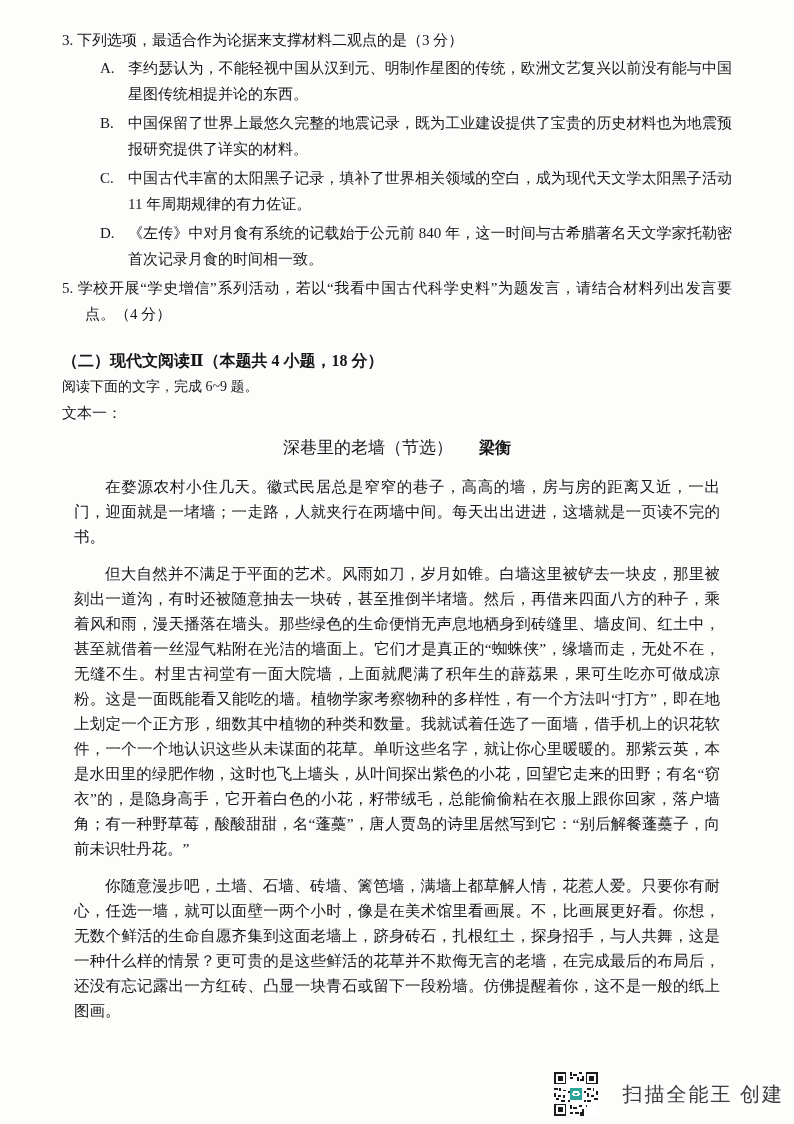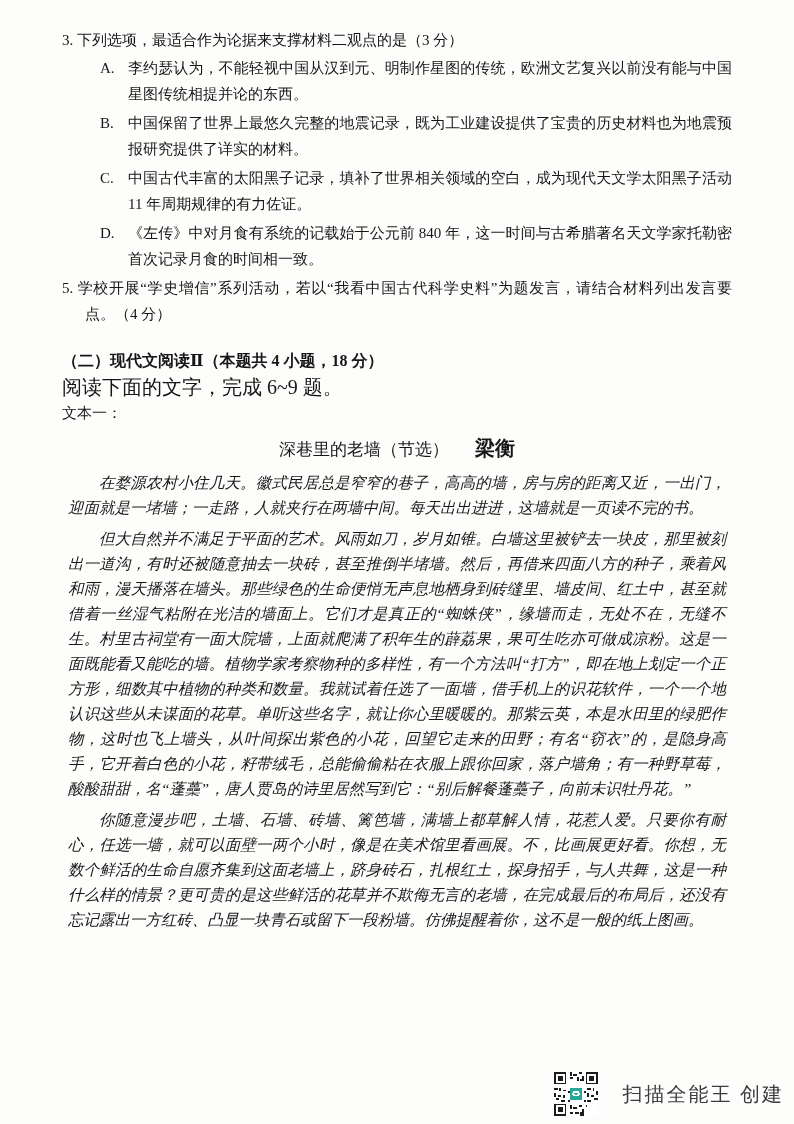--- a/index.html
+++ b/index.html
@@ -45,46 +45,45 @@
     text-align: justify;
   }
   
   .section-heading {
     margin-top: 20px;
     font-size: 16px;
     line-height: 27px;
     font-weight: bold;
   }
   .instruction {
-    font-size: 20px;
+    font-size: 14px;
     line-height: 26px;
   }
   .text-label {
     font-size: 15px;
     line-height: 26px;
   }
   
   .essay-title-line {
     margin-top: 8px;
     text-align: center;
     font-size: 17px;
     line-height: 28px;
   }
   .essay-title-line .author {
     font-weight: bold;
     margin-left: 26px;
-    font-size: 20px;
+    font-size: 16px;
   }
   .essay p {
-    margin: 6px;
+    margin: 12px;
     font-size: 15.5px;
     line-height: 25px;
     text-align: justify;
     text-indent: 2em;
-    font-style: italic;
   }
   .essay {
     margin-top: 6px;
   }
   
   .scanner {
     position: absolute;
     right: 10px;
     bottom: 8px;
     display: flex;

